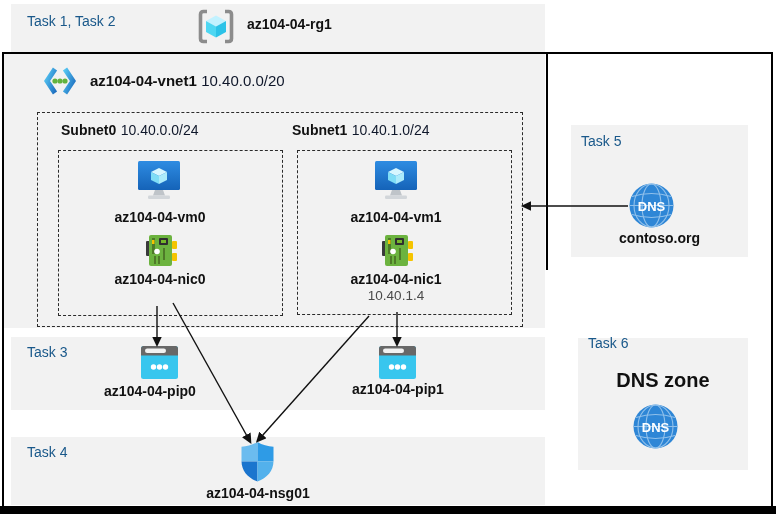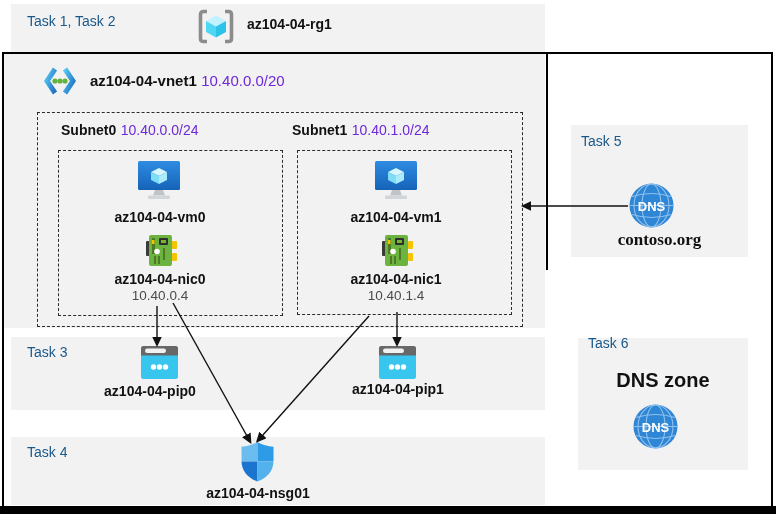--- a/index.html
+++ b/index.html
@@ -2,21 +2,21 @@
 <html><head>
 <meta charset="utf-8">
 <style>
   html,body{margin:0;padding:0;background:#fff;}
   .canvas{position:relative;width:776px;height:517px;background:#fff;overflow:hidden;
           font-family:"Liberation Sans",sans-serif;color:#1a1a1a;}
   .abs{position:absolute;}
   .gray{background:#F2F2F2;}
   .tasklabel{font-weight:normal;font-size:14px;color:#19588A;white-space:nowrap;}
   .name{font-weight:bold;font-size:14px;color:#111;white-space:nowrap;text-align:center;}
-  .dim{font-weight:normal;font-size:14px;color:#6d28d9;}
+  .dim{font-weight:normal;font-size:14px;color:#0f172a;}
   .ctr{text-align:center;}
   .outer-box{border:2px solid #000;background:transparent;}
   .dashed{border:1px dashed #2b2b2b;}
   .vline{background:#000;}
   .botbar{background:#000;}
   svg{display:block;}
   .arrow-layer{pointer-events:none;}
 </style>
 </head>
 <body>
@@ -98,21 +98,20 @@
       <rect x="17" y="6" width="5" height="3" fill="#76B82A"></rect>
       <circle cx="13" cy="17.5" r="2.8" fill="#FFFFFF"></circle>
       <rect x="10" y="22" width="2" height="8" fill="#4E7A28"></rect>
       <rect x="14" y="22" width="2" height="8" fill="#4E7A28"></rect>
       <rect x="19" y="14" width="2" height="12" fill="#4E7A28"></rect>
       <rect x="28" y="7" width="5" height="8" rx="1" fill="#F5C400"></rect>
       <rect x="28" y="19" width="5" height="8" rx="1" fill="#F5C400"></rect>
     </svg>
   </div>
   <div class="abs name ctr" style="left:80px;top:271px;width:160px;">az104-04-nic0</div>
-  <div class="abs dim ctr" style="left:80px;top:288px;width:160px;font-size:13.5px;color:#4a4a4a;">10.40.0.4</div>
 
   <div class="abs" style="left:292px;top:121px;white-space:nowrap;">
     <span class="name">Subnet1</span>
     <span class="dim">10.40.1.0/24</span>
   </div>
   <div class="abs dashed" style="left:297px;top:150px;width:213px;height:163px;"></div>
 
   <div class="abs" style="left:375px;top:161px;">
     <svg width="42" height="40" viewBox="0 0 42 40">
       <rect x="0" y="0" width="42" height="29" rx="1.5" fill="url(#vmscr)"></rect>
@@ -152,21 +151,21 @@
       <g stroke="#A9CFF0" stroke-width="1.1" fill="none" opacity="0.8">
         <ellipse cx="22.5" cy="22.5" rx="9.5" ry="21.5"></ellipse>
         <ellipse cx="22.5" cy="22.5" rx="17.5" ry="21.5"></ellipse>
         <path d="M3,13.5 Q22.5,7.5 42,13.5"></path>
         <path d="M3,31.5 Q22.5,37.5 42,31.5"></path>
         <line x1="1" y1="22.5" x2="44" y2="22.5"></line>
       </g>
       <text x="22.5" y="27.5" text-anchor="middle" font-size="13" font-weight="bold" fill="#FFFFFF" font-family="Liberation Sans, sans-serif">DNS</text>
     </svg>
   </div>
-  <div class="abs name ctr" style="left:571px;top:230px;width:177px;font-size:17px;font-family:Liberation Serif, serif;">contoso.org</div>
+  <div class="abs name ctr" style="left:571px;top:230px;width:177px;font-size:14px;">contoso.org</div>
 
   <div class="abs gray" style="left:11px;top:337px;width:534px;height:73px;"></div>
   <div class="abs tasklabel" style="left:27px;top:344px;">Task 3</div>
   <div class="abs" style="left:141px;top:346px;">
     <svg width="37" height="33" viewBox="0 0 37 33">
       <rect x="0" y="0" width="37" height="33" rx="2.5" fill="#38C6EE"></rect>
       <path d="M2.5,0 H34.5 Q37,0 37,2.5 V9.5 H0 V2.5 Q0,0 2.5,0 Z" fill="#686868"></path>
       <rect x="4" y="2.5" width="21" height="4.5" rx="2.2" fill="#F2F2F2"></rect>
       <circle cx="12.5" cy="21" r="2.7" fill="#FFFFFF"></circle>
       <circle cx="18.5" cy="21" r="2.7" fill="#FFFFFF"></circle>

